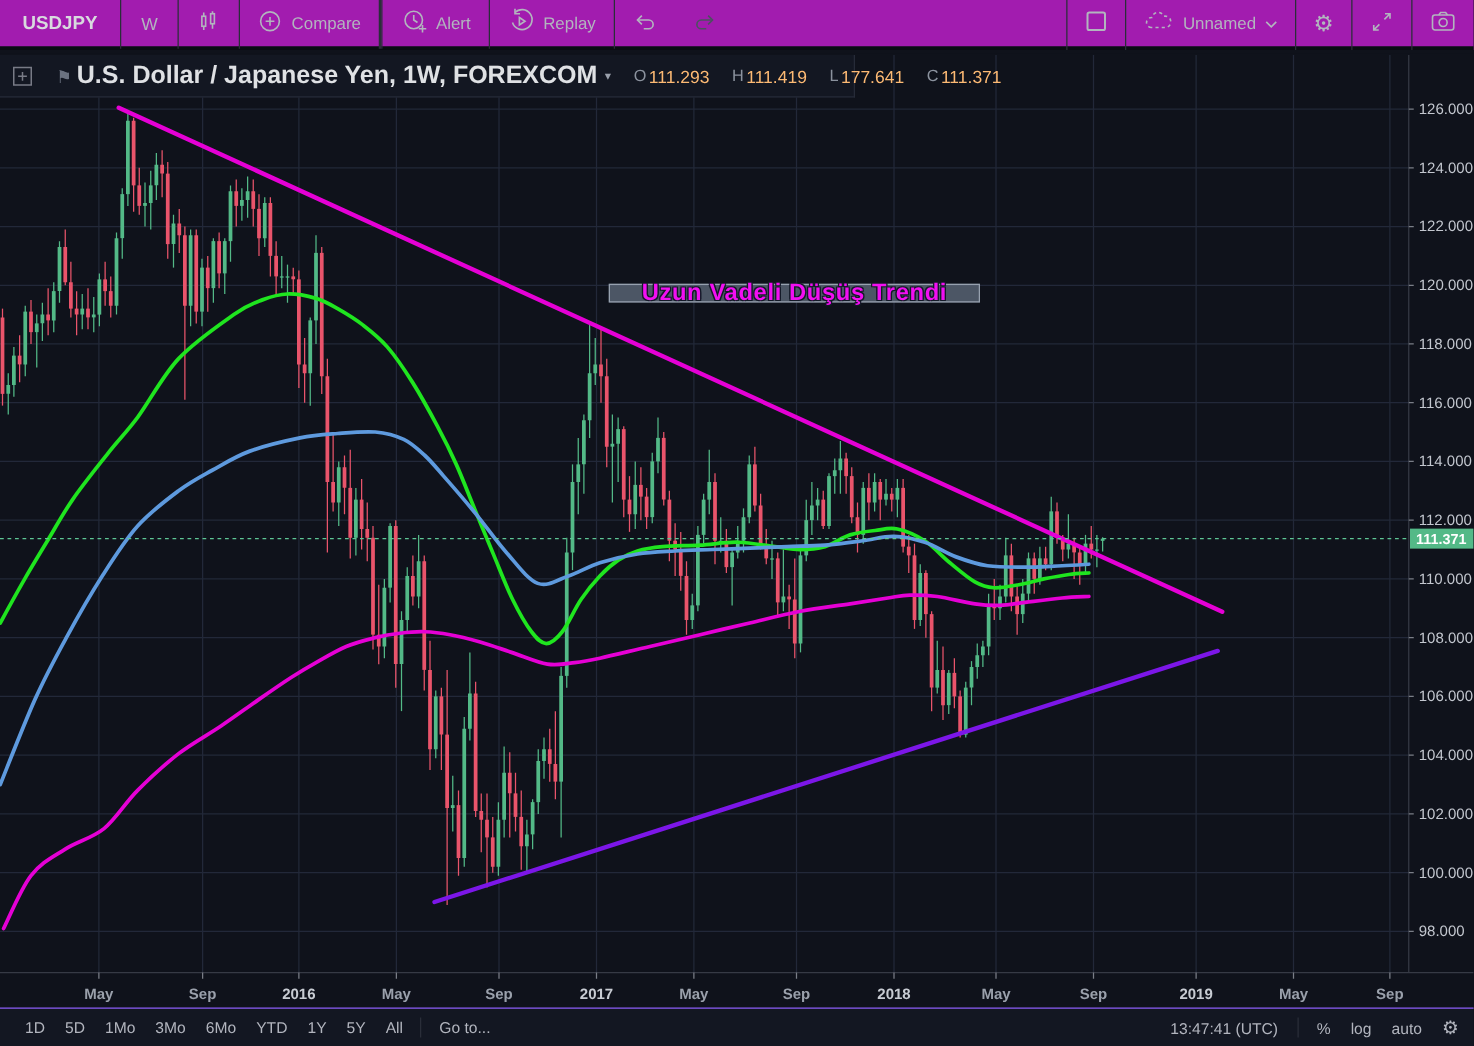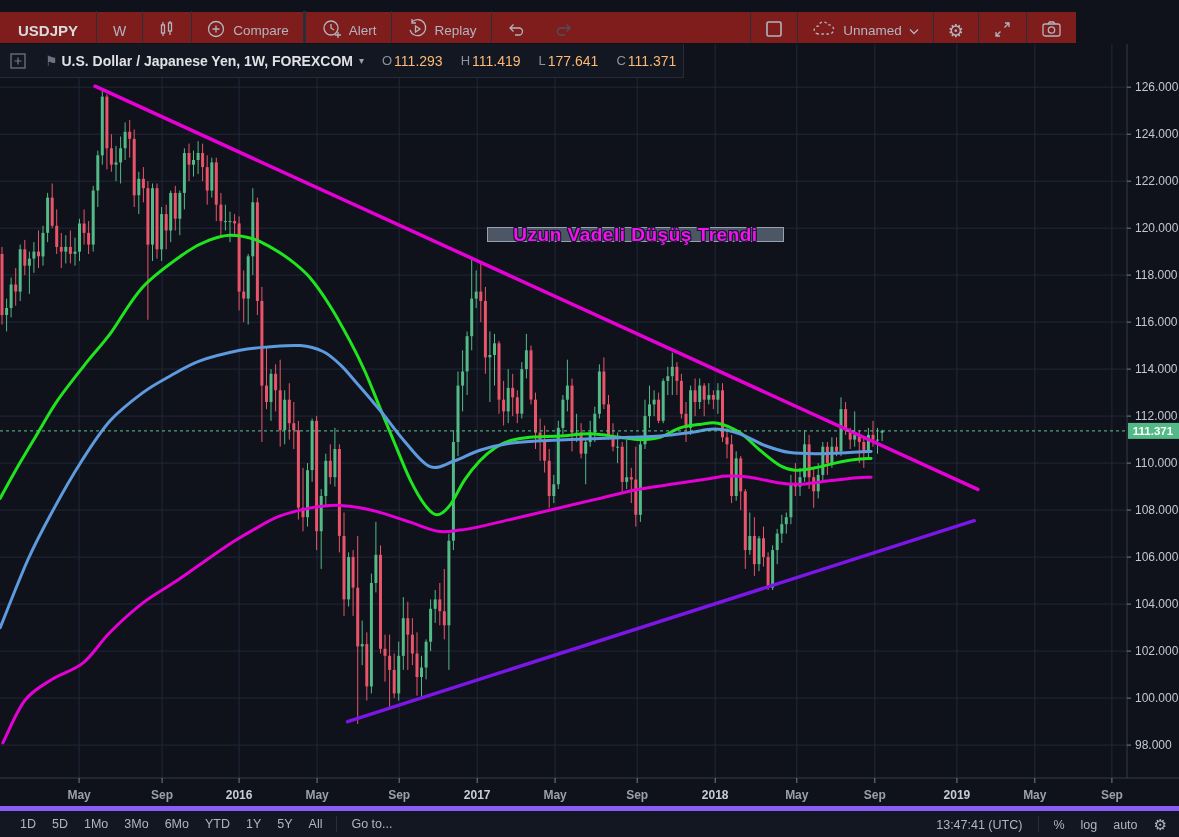--- a/index.html
+++ b/index.html
@@ -1,22 +1,22 @@
 <!DOCTYPE html>
 <html><head>
 <meta charset="utf-8">
 <style>
   * { margin:0; padding:0; box-sizing:border-box; }
   html,body { width:1179px; height:837px; overflow:hidden; background:#0f121b;
     font-family:"Liberation Sans", sans-serif; -webkit-font-smoothing:antialiased; }
   #app { position:relative; width:1179px; height:837px; background:#0f121b; }
 
   
-  #top-toolbar { position:absolute; left:0; top:12px; width:1076px; height:40px;
-    background:#7f1d1d; border-bottom:3px solid #090c13; display:flex; align-items:center; }
+  #top-toolbar { position:absolute; left:0; top:0; width:1179px; height:40px;
+    background:#a21caf; border-bottom:3px solid #090c13; display:flex; align-items:center; }
   .tb-sep { width:1px; height:40px; background:#2a2e39; }
   .tb-btn { display:flex; align-items:center; gap:7px; height:100%; padding:0 14px;
     color:#b2b5be; font-size:13.5px; cursor:pointer; white-space:nowrap; }
   .tb-btn svg { stroke:#b2b5be; fill:none; stroke-width:1.3; }
   #symbol-btn { font-weight:bold; font-size:15px; color:#d8dade; padding:0 18px; }
   #interval-btn { font-size:14px; padding:0 16px; }
   .tb-right { margin-left:auto; display:flex; align-items:flex-start; height:100%; }
   .dim { color:#4c5160 !important; }
   .dim svg { stroke:#4c5160 !important; }
   .gear-glyph { font-size:18px; color:#b2b5be; line-height:1; }
@@ -24,38 +24,38 @@
   
   #chart-region { position:absolute; left:0; top:43px; width:1179px; height:763px; background:#0f121b; }
   #chart-svg { position:absolute; left:0; top:0; }
 
   
   #legend { position:absolute; left:0; top:1px; width:684px; height:34px; background:#131722;
     border-right:1px solid #262b38; border-bottom:1px solid #262b38;
     display:flex; align-items:center; z-index:5; }
   .lg-sep { width:1px; height:34px; background:#262b38; }
   .lg-cell { display:flex; align-items:center; height:100%; padding:0 9px; white-space:nowrap; }
-  #legend-title { color:#dfe1e4; font-size:14px; font-weight:bold; }
+  #legend-title { color:#dfe1e4; font-size:20px; font-weight:bold; }
   .flag-glyph { color:#6b7280; font-size:14px; }
   .ohlc-label { color:#8b929e; font-size:13px; margin-right:2px; }
   .ohlc-value { color:#fdba74; font-size:14px; }
   .chev { color:#9aa0ab; font-size:10px; margin-left:6px; }
   .plusbox svg { stroke:#787b86; fill:none; stroke-width:1.2; }
 
   
   #annotation { position:absolute; left:487px; top:184px; width:297px; height:15px;
     background:rgba(90,101,118,0.82); border:1px solid #97a1af; z-index:4;
     display:flex; align-items:center; justify-content:center;
     color:#f20ff2; font-size:19px; font-weight:bold; letter-spacing:0.5px;
     text-shadow:1px 1px 0 #141a28, -1px 1px 0 #141a28, 1px -1px 0 #141a28, -1px -1px 0 #141a28;
     cursor:pointer; }
 
   
   #bottom-toolbar { position:absolute; left:0; top:806px; width:1179px; height:31px;
-    background:#131722; border-top:5px solid #8b5cf6; display:flex; align-items:center;
+    background:#131722; border-top:1px solid #8b5cf6; display:flex; align-items:center;
     padding:0 12px; color:#b2b5be; font-size:12.5px; }
   .bt-item { padding:0 8px; cursor:pointer; }
   .bt-sep { width:1px; height:16px; background:#2a2e39; margin:0 6px; }
   .bt-right { margin-left:auto; display:flex; align-items:flex-end; }
   #clock { color:#b2b5be; padding:0 10px; cursor:pointer; }
   .bt-right .gear-glyph { font-size:15px; margin-left:8px; cursor:pointer; }
 </style>
 </head>
 <body>
 

